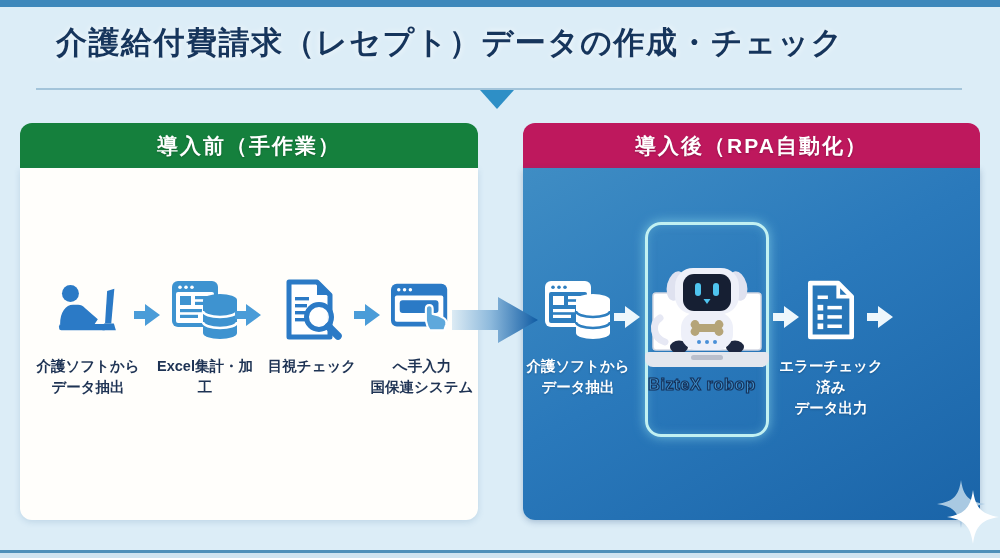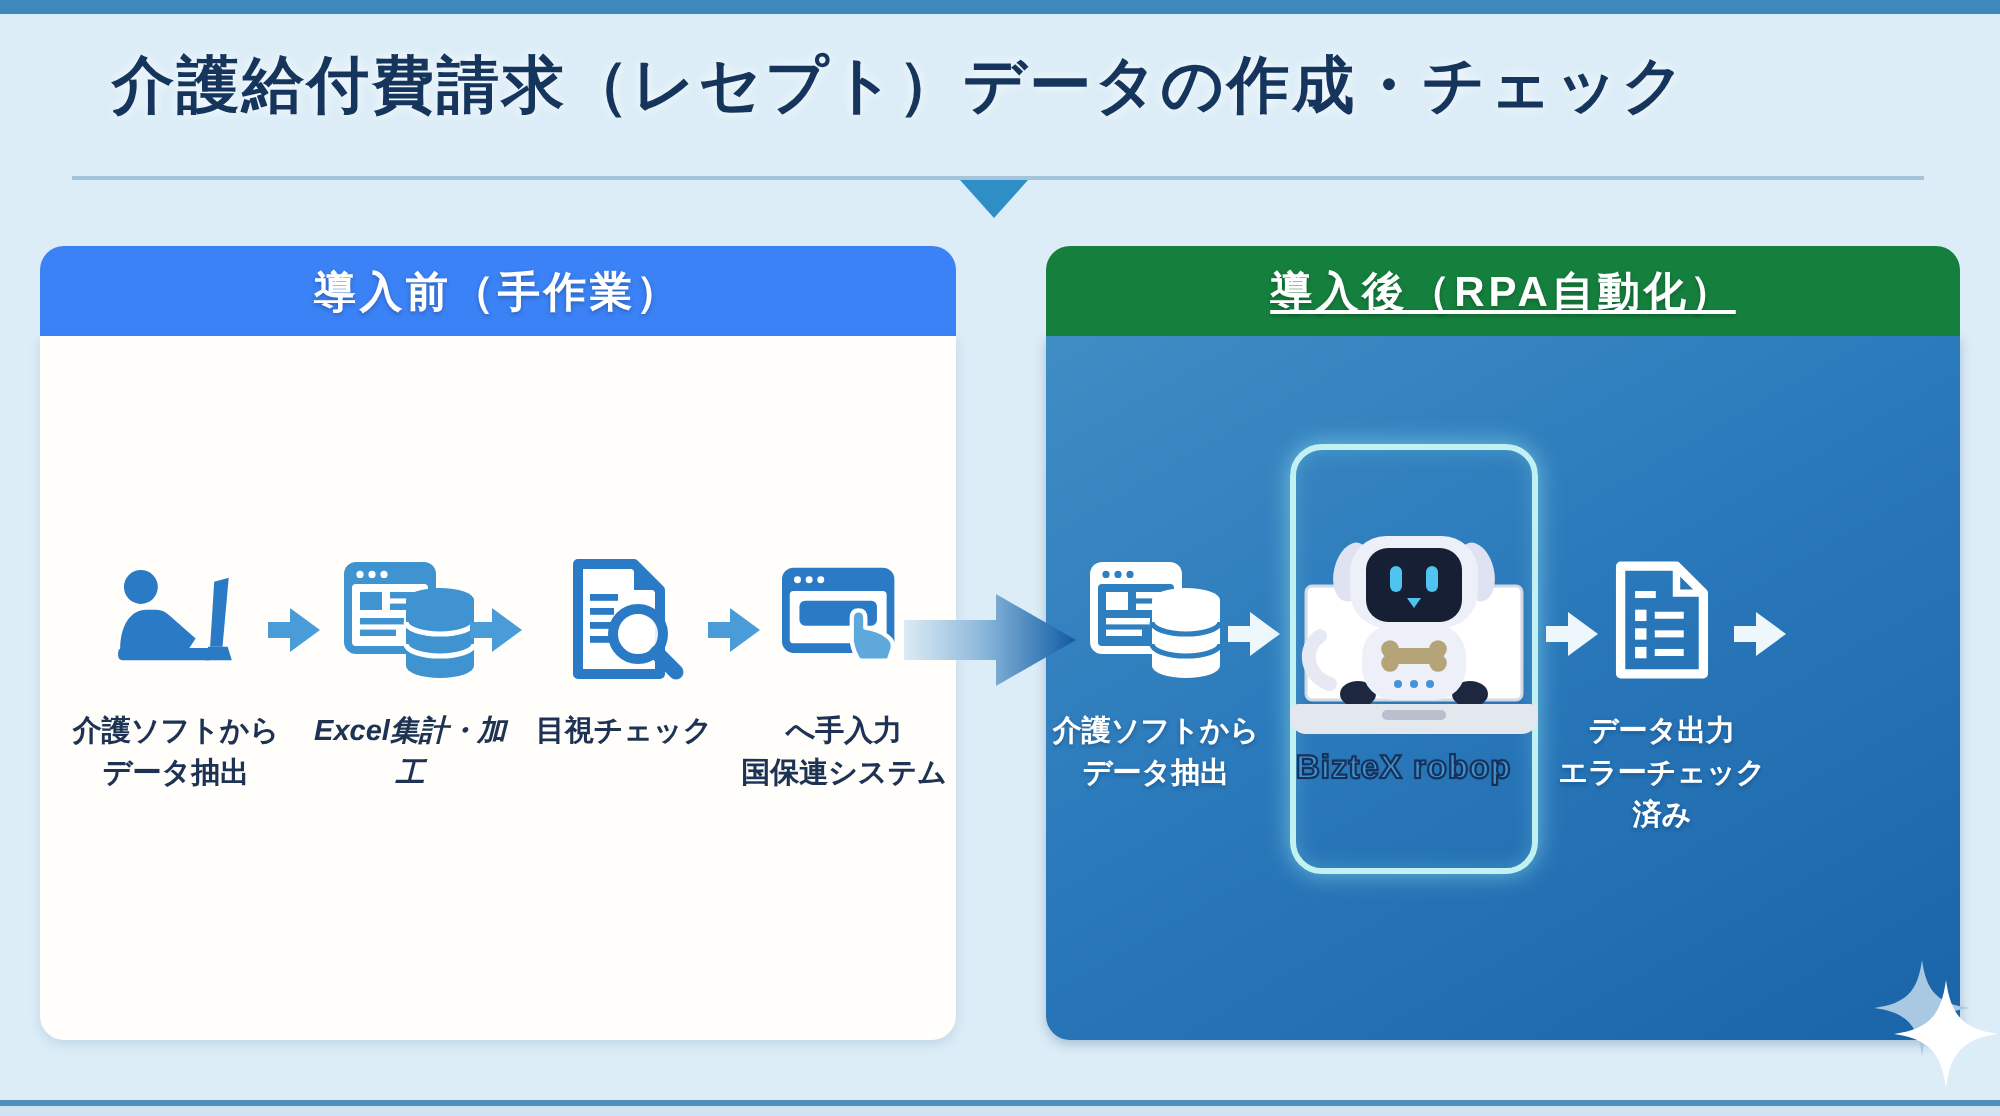--- a/index.html
+++ b/index.html
@@ -28,22 +28,22 @@
 
   .panel { position:absolute; top:123px; height:397px; border-radius:12px; }
   .panel-before { left:20px; width:458px; }
   .panel-after  { left:523px; width:457px; }
   .panel-header {
     height:45px; border-radius:12px 12px 0 0;
     display:flex; align-items:center; justify-content:center;
     color:#ffffff; font-size:21px; font-weight:800; letter-spacing:2px;
     text-shadow:0 1px 2px rgba(0,0,0,.25);
   }
-  .panel-before .panel-header { background:#3b82f6; }
-  .panel-after  .panel-header { background:#15803d;text-decoration:underline; }
+  .panel-before .panel-header { background:#15803d; }
+  .panel-after  .panel-header { background:#be185d; }
   .panel-body { position:relative; height:352px; border-radius:0 0 12px 12px; }
   .panel-before .panel-body { background:#fffefb; box-shadow:0 2px 6px rgba(60,110,160,.18); }
   .panel-after  .panel-body { background:linear-gradient(150deg,#3f8dc4 0%,#2a79bb 45%,#1a64a8 100%); box-shadow:0 2px 6px rgba(40,80,130,.3); }
 
   .step { position:absolute; top:100px; text-align:center; }
   .icon-box { height:84px; display:flex; align-items:center; justify-content:center; }
   .lbl { margin-top:4px; font-size:14.5px; font-weight:700; line-height:1.45; }
   .lbl span { display:block; }
   .panel-before .lbl { color:#1e3354; }
   .panel-after  .lbl { color:#ffffff; text-shadow:0 1px 2px rgba(0,30,60,.3); }
@@ -93,21 +93,21 @@
       <div class="lbl">
         <span>介護ソフトから</span>
           <span>データ抽出</span>
       </div>
     </div>
 
     <svg class="arr" style="left:114px;top:136px;" viewBox="0 0 26 22">
       <path d="M0 7 h11 v-7 l15 11 l-15 11 v-7 h-11 Z" fill="#4a9cd8"></path>
     </svg>
 
-    <div class="step" style="left:130px;width:110px;font-style:italic;">
+    <div class="step" style="left:130px;width:110px;">
       <div class="icon-box" style="--fg:#3e93d0;--bg:#ffffff;">
         <svg width="66" height="58" viewBox="0 0 66 58">
           <rect x="0" y="0" width="46" height="46" rx="6" style="fill:var(--fg)"></rect>
           <circle cx="8" cy="6.2" r="1.8" style="fill:var(--bg)"></circle>
           <circle cx="14" cy="6.2" r="1.8" style="fill:var(--bg)"></circle>
           <circle cx="20" cy="6.2" r="1.8" style="fill:var(--bg)"></circle>
           <rect x="4" y="11" width="38" height="31" rx="2" style="fill:var(--bg)"></rect>
           <rect x="8" y="15" width="11" height="9" style="fill:var(--fg)"></rect>
           <rect x="23" y="15" width="15" height="3.2" style="fill:var(--fg)"></rect>
           <rect x="23" y="20.8" width="11" height="3.2" style="fill:var(--fg)"></rect>
@@ -259,22 +259,22 @@
           <rect x="11" y="15" width="10" height="3.4" fill="#ffffff"></rect>
           <rect x="11" y="24" width="5.5" height="5.5" fill="#ffffff"></rect>
           <rect x="20.5" y="25" width="14" height="3.4" fill="#ffffff"></rect>
           <rect x="11" y="33" width="5.5" height="5.5" fill="#ffffff"></rect>
           <rect x="20.5" y="34" width="14" height="3.4" fill="#ffffff"></rect>
           <rect x="11" y="42" width="5.5" height="5.5" fill="#ffffff"></rect>
           <rect x="20.5" y="43" width="14" height="3.4" fill="#ffffff"></rect>
         </svg>
       </div>
       <div class="lbl">
-        <span>データ出力</span>
-          <span>エラーチェック済み</span>
+        <span>エラーチェック済み</span>
+          <span>データ出力</span>
       </div>
     </div>
 
     <svg class="arr" style="left:344px;top:138px;" viewBox="0 0 26 22">
       <path d="M0 7 h11 v-7 l15 11 l-15 11 v-7 h-11 Z" fill="#eef7fc"></path>
     </svg>
 
 
   </div>
 </div>

